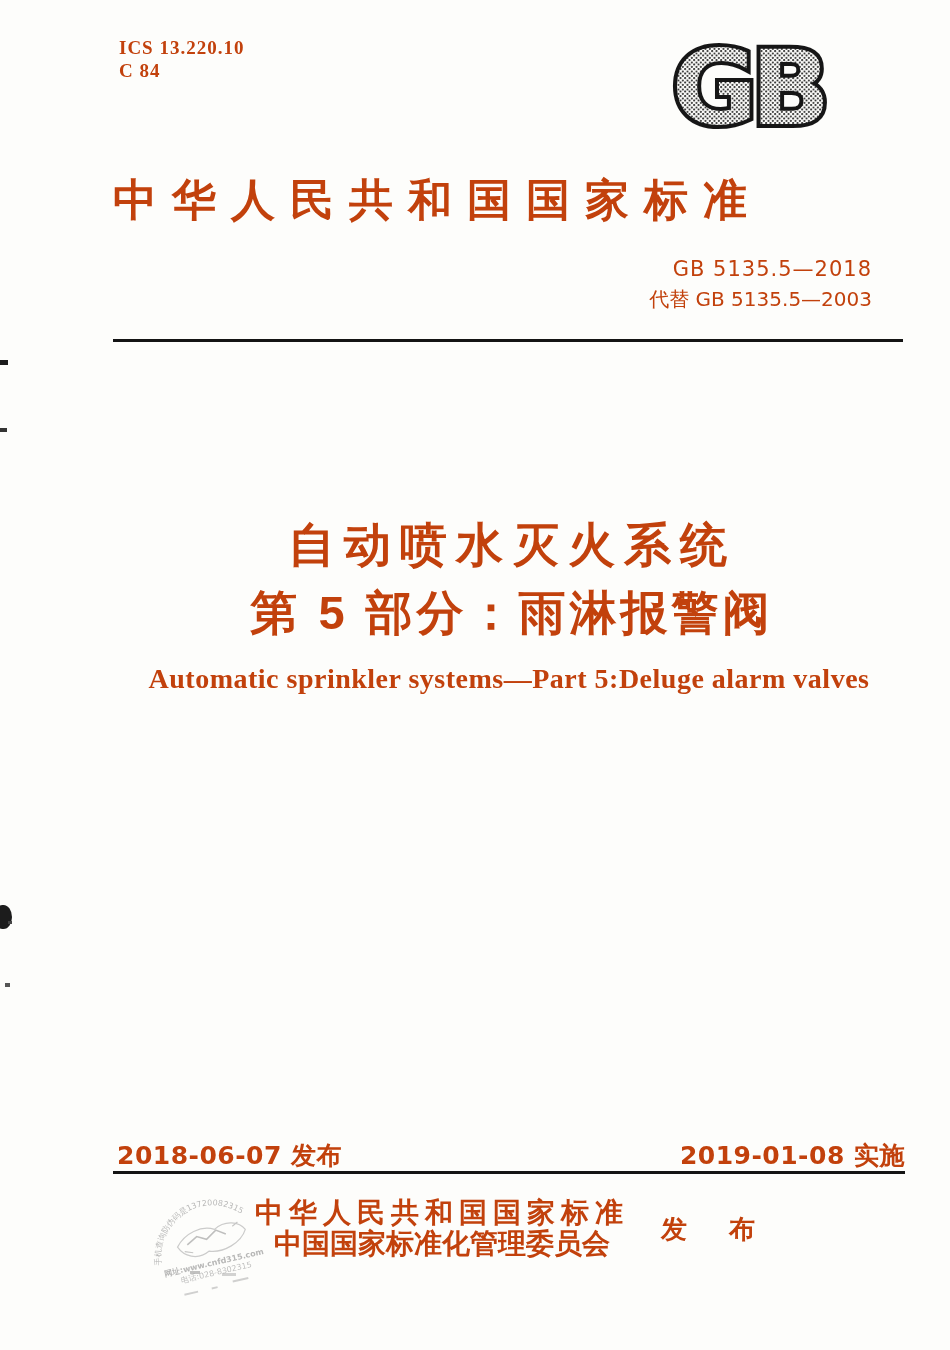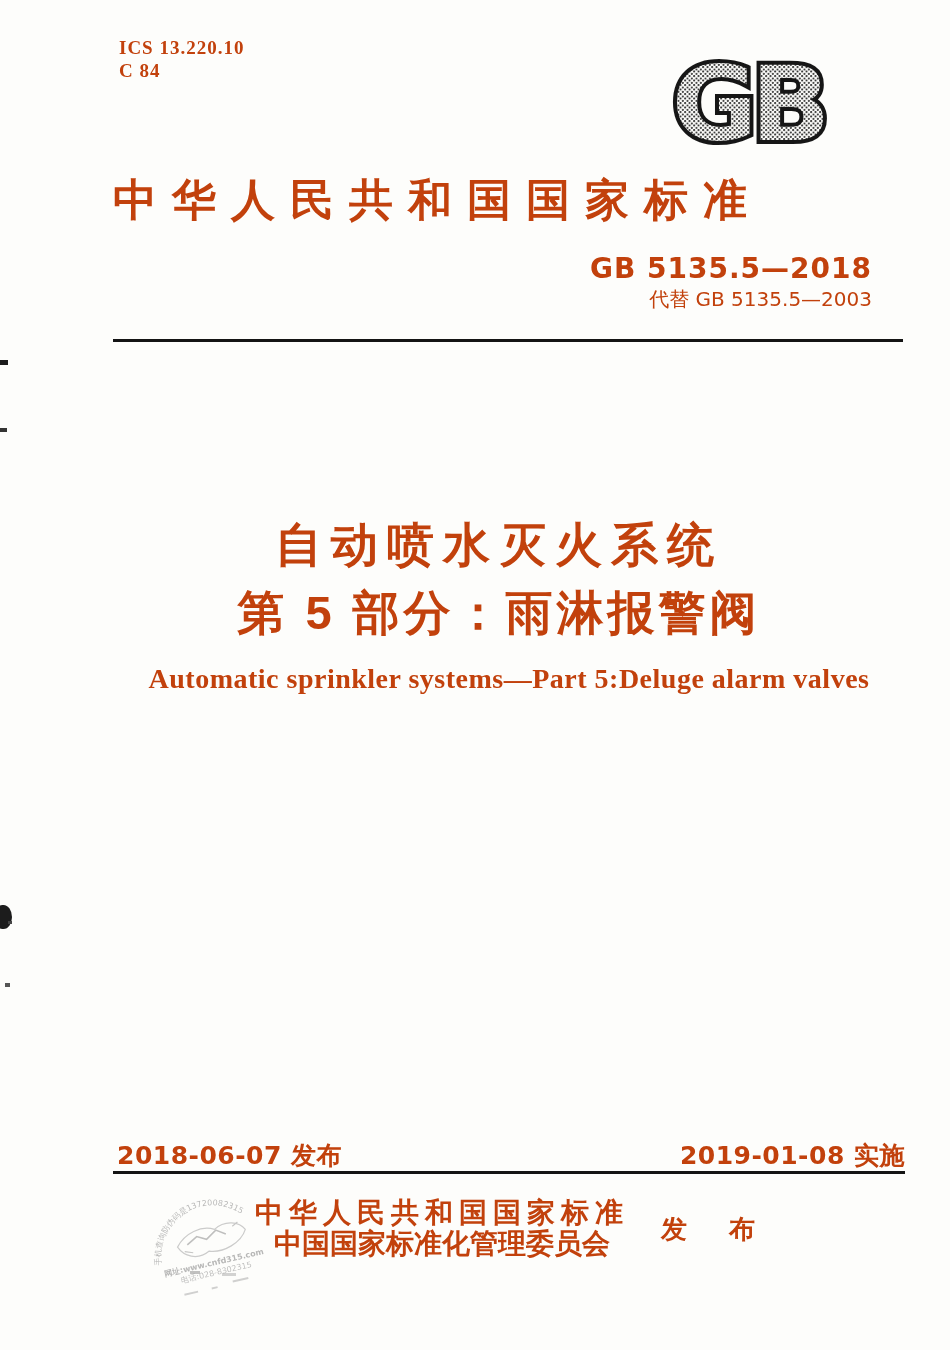--- a/index.html
+++ b/index.html
@@ -13,41 +13,41 @@
     color:#c2410c;
   }
   
   .ics{
     position:absolute;left:119px;top:36px;
     font-family:"Liberation Serif", serif;
     font-weight:bold;font-size:19px;line-height:23px;
     letter-spacing:1px;
   }
   
-  .logo{position:absolute;left:648px;top:48px;width:200px;height:108px;}
+  .logo{position:absolute;left:648px;top:32px;width:200px;height:108px;}
   
   .heading{
     position:absolute;left:113px;top:170px;width:800px;
     font-family:"Liberation Serif", serif;
     font-weight:bold;font-size:44px;line-height:62px;
     letter-spacing:15px;white-space:nowrap;
   }
   
   .stdnum{
     position:absolute;right:78px;top:254px;text-align:right;
     font-family:"DejaVu Sans", sans-serif;
   }
-  .stdnum .num{font-weight:bold;font-size:28px;line-height:30px;letter-spacing:1px;margin-left:29px;}
+  .stdnum .num{font-weight:normal;font-size:21px;line-height:30px;letter-spacing:1px;margin-left:29px;}
   .stdnum .rep{font-weight:normal;font-size:20px;line-height:24px;margin-top:3px;}
   .rule{position:absolute;background:#141414;}
   .rule-top{left:113px;top:339px;width:790px;height:3px;}
   .rule-bottom{left:113px;top:1171px;width:792px;height:3px;}
   
   .cn-title{
-    position:absolute;left:103px;width:792px;text-align:center;
+    position:absolute;left:116px;width:792px;text-align:center;
     font-family:"Liberation Sans", sans-serif;
     font-weight:bold;white-space:nowrap;
   }
   .cn-line1{top:514px;font-size:47px;letter-spacing:9px;}
   .cn-line2{top:582px;font-size:47px;letter-spacing:4px;}
   .en-title{
     position:absolute;left:113px;top:663px;width:792px;text-align:center;
     font-family:"Liberation Serif", serif;
     font-weight:bold;font-size:28px;letter-spacing:0.5px;
   }

